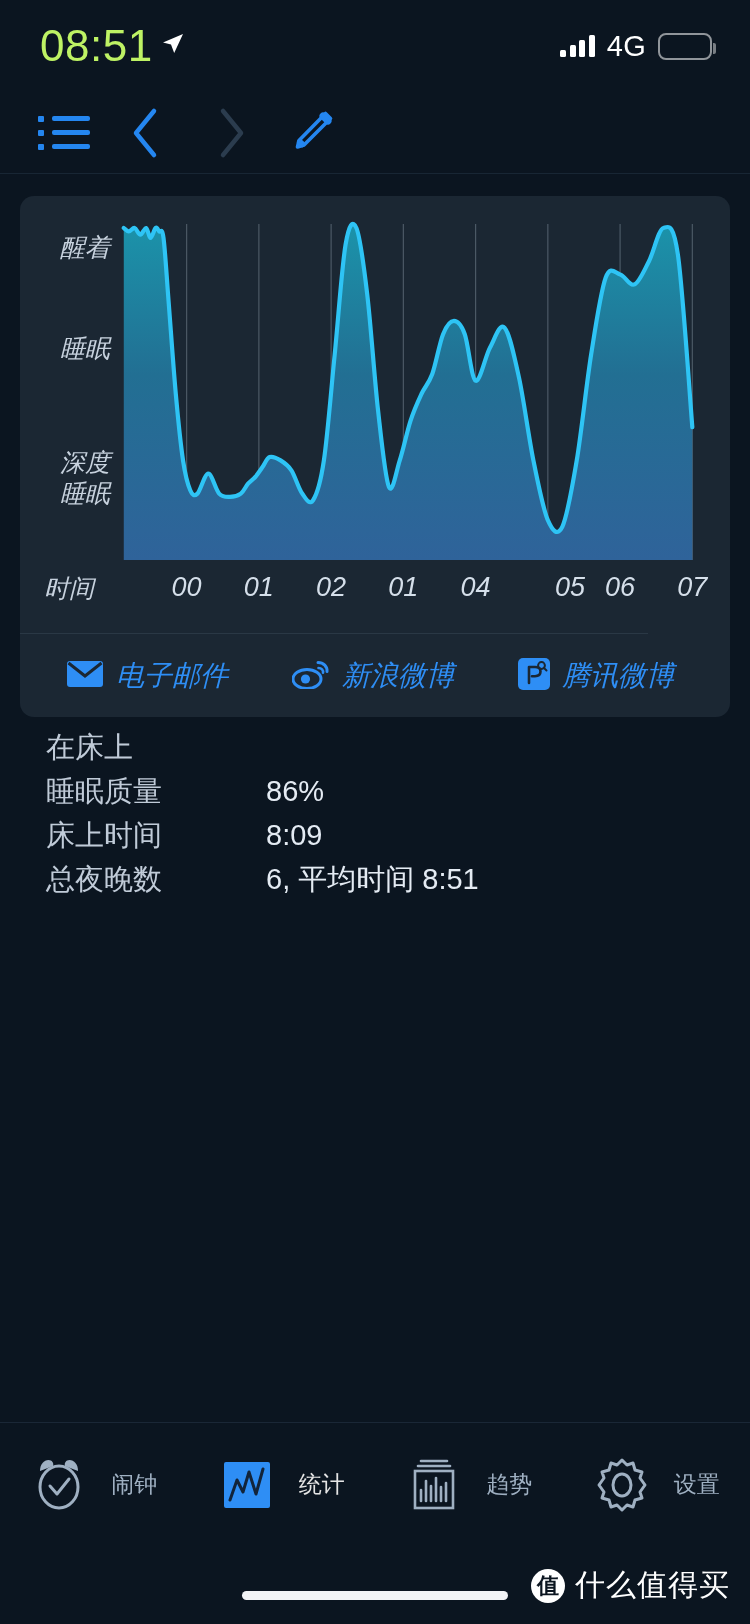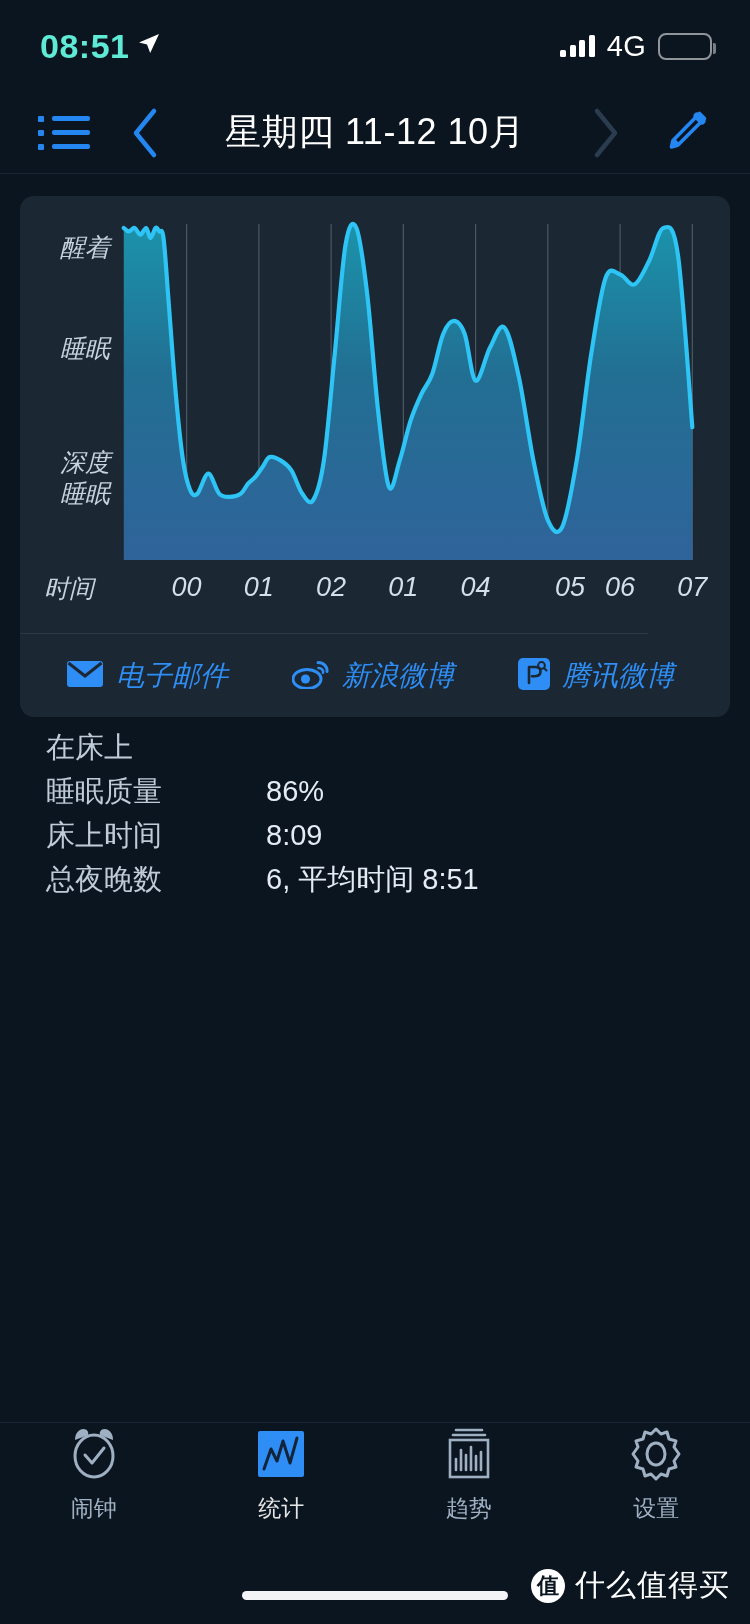--- a/index.html
+++ b/index.html
@@ -28,24 +28,24 @@
     align-items: center;
     justify-content: space-between;
     padding: 0 38px 0 40px;
   }
   .status-left {
     display: flex;
     align-items: center;
     gap: 8px;
   }
   .status-time {
-    font-size: 34px;
-    font-weight: 700;
+    font-size: 44px;
+    font-weight: 400;
     letter-spacing: 0.5px;
-    color: #5eead4;
+    color: #bef264;
   }
   .loc-arrow { display: block; }
   .status-right {
     display: flex;
     align-items: center;
     gap: 12px;
   }
   .signal-bars {
     display: flex;
     align-items: flex-end;
@@ -247,23 +247,24 @@
     left: 0;
     bottom: 78px;
     width: 750px;
     height: 124px;
     border-top: 1px solid #1a2736;
     display: flex;
   }
   .tab {
     flex: 1 1 0;
     display: flex;
-    flex-direction: column;
-    align-items: center;
-    gap: 12px;
+    flex-direction: row;
+    align-items: center;
+    justify-content: center;
+    gap: 23px;
     cursor: pointer;
   }
   .tab-icon {
     height: 62px;
     display: flex;
     align-items: center;
     justify-content: center;
   }
   .tab-label {
     font-size: 23px;
@@ -350,21 +351,20 @@
             <span class="dot"></span>
             <span class="line"></span>
           </span>
       </span>
     </div>
     <div class="nav-btn nav-prev">
       <svg width="34" height="54" viewBox="0 0 34 54">
           <path d="M26 5 L8 27 L26 49" fill="none" stroke="#2486f0" stroke-width="4.5" stroke-linecap="round" stroke-linejoin="round"></path>
         </svg>
     </div>
-    <div class="nav-title">星期四 11-12 10月</div>
     <div class="nav-btn nav-next">
       <svg width="34" height="54" viewBox="0 0 34 54">
           <path d="M9 5 L27 27 L9 49" fill="none" stroke="#2b3c4e" stroke-width="4.5" stroke-linecap="round" stroke-linejoin="round"></path>
         </svg>
     </div>
     <div class="nav-btn nav-edit">
       <svg width="46" height="48" viewBox="0 0 46 48">
         <path d="M36.5 4.5 L41.5 9.5 L15 36 L8.5 38 L10 31.5 Z" fill="none" stroke="#2486f0" stroke-width="3.6" stroke-linejoin="round"></path>
         <path d="M34 7 L39 12" stroke="#2486f0" stroke-width="7" stroke-linecap="round"></path>
         <path d="M11 33 L13.2 35.2" stroke="#2486f0" stroke-width="6" stroke-linecap="round"></path>

